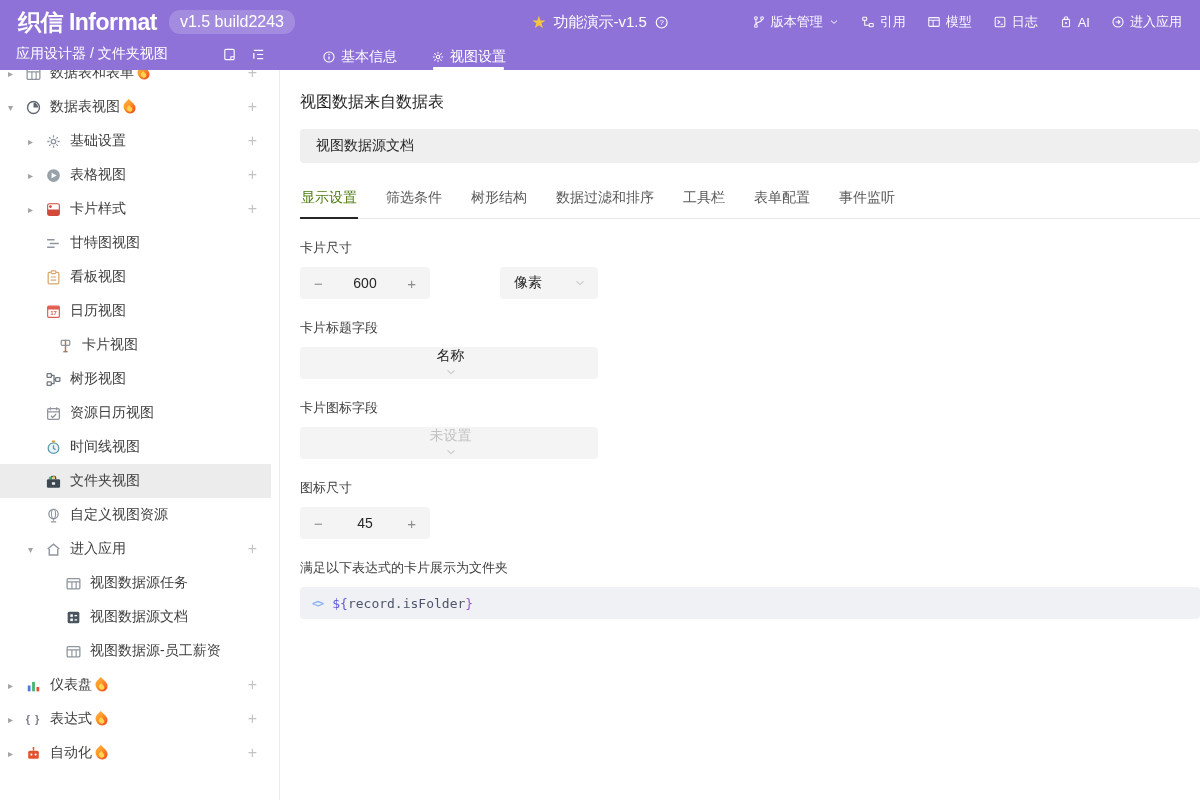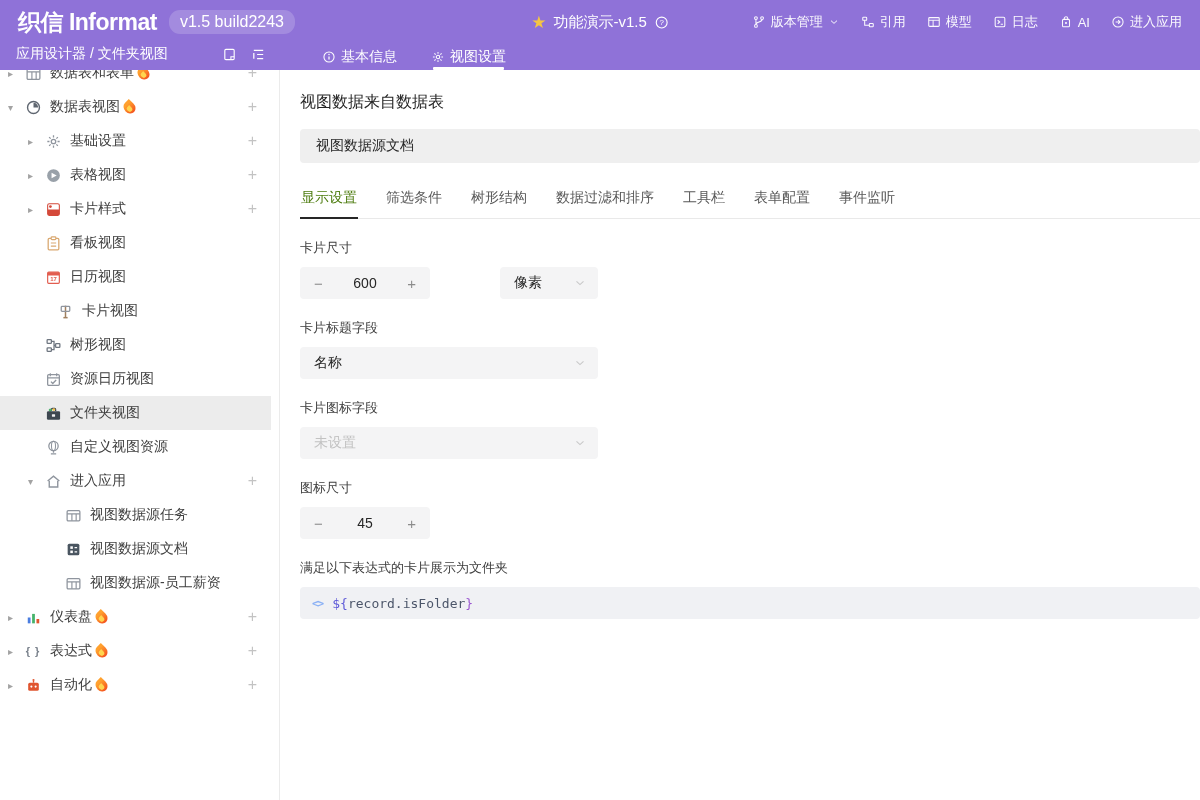--- a/index.html
+++ b/index.html
@@ -66,21 +66,21 @@
   .flabel { margin:20px 0 10px; font-size:13px; color:#404040; }
   .frow { display:flex; align-items:center; }
   .stepper { width:130px; height:32px; background:#f4f4f5; border-radius:4px;
     display:flex; align-items:center; justify-content:space-between; padding:0 14px; }
   .step-btn { color:#8c8c8c; font-size:15px; cursor:pointer; user-select:none; }
   .step-val { font-size:14px; color:#262626; }
   .select { height:32px; background:#f4f4f5; border-radius:4px; display:flex;
     align-items:center; justify-content:space-between; padding:0 11px 0 14px;
     font-size:14px; color:#262626; cursor:pointer; }
   .select.unit { width:98px; margin-left:70px; }
-  .select.wide { width:298px; }
+  .select.wide { width:298px;flex-direction:column; }
   .select .ph { color:#c2c2c2; }
   .chev { color:#c8c8c8; display:flex; }
   .code-box { margin-top:0; height:32px; background:#f0f1f4; border-radius:4px;
     display:flex; align-items:center; padding:0 12px; gap:9px;
     font-family:"DejaVu Sans Mono","Liberation Mono",monospace; font-size:13px; }
   .code-ic { color:#8ab0f5; font-size:11px; font-weight:bold; letter-spacing:-1px; }
   .tok-open { color:#5e5ad8; } .tok-mid { color:#4c566a; } .tok-close { color:#9a55d0; }
 </style>
 </head>
 <body>
@@ -272,20 +272,31 @@
             </span>
           </span>
           <span class="slabel">卡片样式</span>
           <span class="plus">+</span>
         </div>
         <div class="srow" style="padding-left: 28px;">
           <span class="arrow"></span>
           <span class="sicon">
             <span class="ic">
               <svg viewBox="0 0 16 16" width="17" height="17">
+                <path d="M2 4.5h7M4.5 8h8.5M2 11.5h7" stroke="#8f959e" stroke-width="1.5" fill="none"></path>
+              </svg>
+            </span>
+          </span>
+          <span class="slabel">甘特图视图</span>
+        </div>
+        <div class="srow" style="padding-left: 28px;">
+          <span class="arrow"></span>
+          <span class="sicon">
+            <span class="ic">
+              <svg viewBox="0 0 16 16" width="17" height="17">
                 <rect x="3" y="3.2" width="10" height="10.8" rx="1" fill="none" stroke="#d9a870" stroke-width="1.2"></rect>
                 <rect x="5.8" y="1.8" width="4.4" height="2.6" rx="0.8" fill="#fff" stroke="#d9a870" stroke-width="1.1"></rect>
                 <path d="M5.5 7.5h5M5.5 10.5h5" stroke="#d9a870" stroke-width="1.1" fill="none"></path>
               </svg>
             </span>
           </span>
           <span class="slabel">看板视图</span>
         </div>
         <div class="srow" style="padding-left: 28px;">
           <span class="arrow"></span>
@@ -334,20 +345,33 @@
           <span class="sicon">
             <span class="ic">
               <svg viewBox="0 0 16 16" width="17" height="17">
                 <rect x="2.5" y="3.5" width="11" height="10" rx="1" fill="none" stroke="#8f959e" stroke-width="1.2"></rect>
                 <path d="M5 2v3M11 2v3M2.5 6.5h11" stroke="#8f959e" stroke-width="1.1" fill="none"></path>
                 <path d="M5.6 10l1.7 1.7 3.2-3.2" fill="none" stroke="#8f959e" stroke-width="1.3"></path>
               </svg>
             </span>
           </span>
           <span class="slabel">资源日历视图</span>
+        </div>
+        <div class="srow" style="padding-left: 28px;">
+          <span class="arrow"></span>
+          <span class="sicon">
+            <span class="ic">
+              <svg viewBox="0 0 16 16" width="17" height="17">
+                <circle cx="8" cy="8.6" r="5" fill="#eaf4f6" stroke="#5a9ab0" stroke-width="1.2"></circle>
+                <path d="M8 5.9v2.9l2 1.4" fill="none" stroke="#5a9ab0" stroke-width="1.2"></path>
+                <path d="M6.4 2.2h3.2" stroke="#c9a23f" stroke-width="1.5" fill="none"></path>
+              </svg>
+            </span>
+          </span>
+          <span class="slabel">时间线视图</span>
         </div>
         <div class="srow selected" style="padding-left: 28px;">
           <span class="arrow"></span>
           <span class="sicon">
             <span class="ic">
               <svg viewBox="0 0 16 16" width="17" height="17">
                 <path d="M6 5.6V4.3a1 1 0 0 1 1-1h2a1 1 0 0 1 1 1v1.3" fill="none" stroke="#3d4750" stroke-width="1.2"></path>
                 <circle cx="5" cy="4.8" r="1.5" fill="#4caf6e"></circle>
                 <circle cx="8.3" cy="4.3" r="1.3" fill="#f2c14e"></circle>
                 <rect x="1.8" y="5.8" width="12.4" height="8" rx="1.2" fill="#3d4750"></rect>

